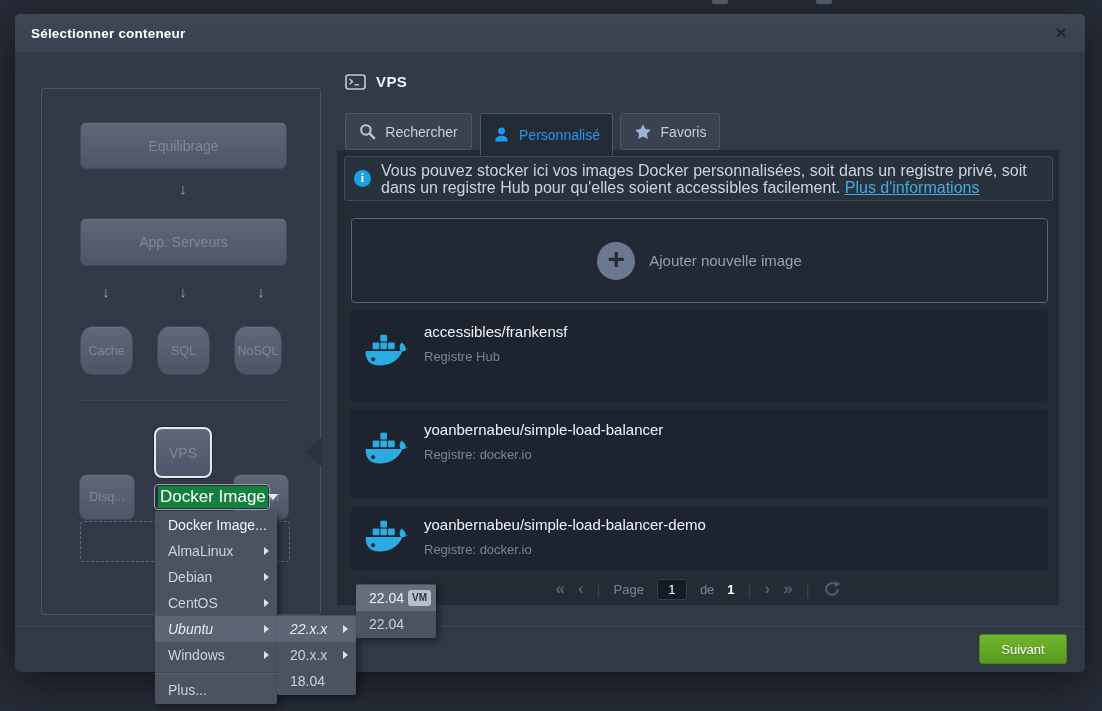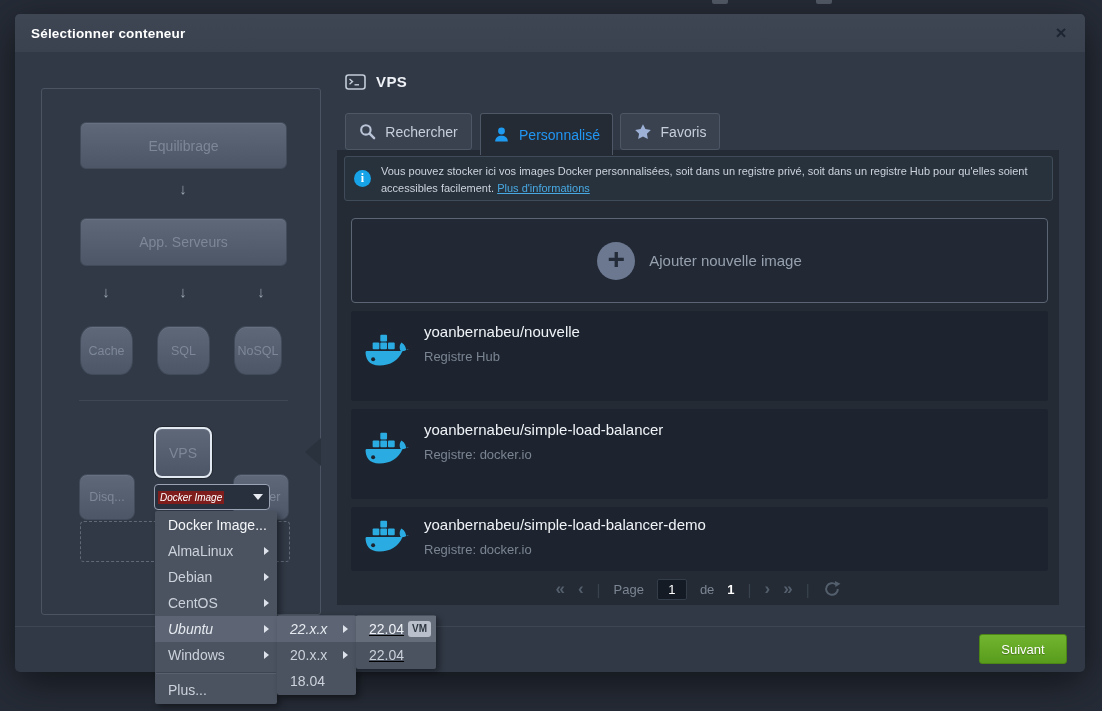--- a/index.html
+++ b/index.html
@@ -62,30 +62,30 @@
     border-top:14px solid transparent; border-bottom:14px solid transparent;
     border-right:16px solid #2a323e;
   }
 
   
   .combo {
     position:absolute; left:154px; top:484px; width:116px; height:26px; z-index:45;
     background:#29303d; border:1px solid #9aa3b4; border-radius:4px;
     display:flex; align-items:center; cursor:pointer;
   }
-  .combo-text { margin-left:3px; padding:1px 2px; background:#7f1d1d; color:#fff; font-size:10px; white-space:nowrap;font-style:italic; }
+  .combo-text { margin-left:3px; padding:1px 2px; background:#15803d; color:#fff; font-size:17px; white-space:nowrap; }
   .combo-arrow { margin-left:auto; margin-right:6px; width:0; height:0; border-left:5px solid transparent; border-right:5px solid transparent; border-top:6px solid #e8ecf2; }
 
   .menu {
     position:absolute; z-index:40; background:#4b5360;
     box-shadow:3px 3px 6px rgba(0,0,0,.4); border-radius:2px; padding:1px 0;
   }
   .menu-main { left:155px; top:511px; width:122px; }
   .menu-sub  { left:277px; top:615px; width:79px; }
-  .menu-sub2 { left:356px; top:615px; width:80px;text-decoration:underline; }
+  .menu-sub2 { left:356px; top:584px; width:80px; }
   .mi {
     position:relative; height:26px; line-height:26px; padding-left:13px;
     color:#ccd2db; font-size:14px; cursor:pointer; white-space:nowrap;
   }
   .mi.bright { color:#f4f6f9; }
   .mi.hl { background:#5d6574; color:#e6eaf0;font-style:italic; }
   .mi.hl2 { background:#656d7b; color:#eef1f6; }
   .mi .sub-arrow {
     position:absolute; right:8px; top:9px; width:0; height:0;
     border-top:4px solid transparent; border-bottom:4px solid transparent; border-left:5px solid #dde2ea;
@@ -115,21 +115,21 @@
   .info-banner {
     position:absolute; left:7px; top:6px; width:709px; height:45px;
     background:#28323d; border:1px solid #3f4b58; border-radius:3px;
     display:flex; align-items:flex-start; padding:6px 10px 0 9px;
   }
   .info-icon {
     flex:0 0 17px; width:17px; height:17px; margin-top:7px; border-radius:50%;
     background:#17a3e8; color:#fff; font-size:12px; font-weight:bold;
     text-align:center; line-height:17px; font-family:"Liberation Serif", serif;
   }
-  .info-text { margin-left:10px; width:672px; color:#ccd3dc; font-size:11px; line-height:16.5px; }
+  .info-text { margin-left:10px; width:672px; color:#ccd3dc; font-size:16px; line-height:16.5px; }
   .info-link { color:#48a9e2; text-decoration:underline; cursor:pointer; }
 
   .add-box {
     position:absolute; left:14px; top:68px; width:697px; height:85px;
     background:#222935; border:1px solid #5b6574; border-radius:4px;
     display:flex; align-items:center; justify-content:center; gap:14px; cursor:pointer;
   }
   .plus-circle {
     width:38px; height:38px; border-radius:50%; background:#6b7890;
     color:#242c39; font-size:30px; font-weight:bold;
@@ -294,21 +294,21 @@
       <svg class="whale" style="top:22px;" width="48" height="40" viewBox="0 0 50 40">
         <g fill="#2aabe2">
           <rect x="17" y="1" width="7" height="7" rx="1"></rect>
           <rect x="9" y="9" width="7" height="7" rx="1"></rect>
           <rect x="17" y="9" width="7" height="7" rx="1"></rect>
           <rect x="25" y="9" width="7" height="7" rx="1"></rect>
           <path d="M48.5 17.2 c-1.6-1.1-3.5-1-4.7-0.5 -0.1-2.8-1.4-5.2-3.8-6.9 l-1-0.7 -0.7 1 c-0.9 1.5-1.3 3.2-1.1 4.9 0.1 0.9 0.5 2 1.1 2.9 H3 c-0.8 0-1.4 0.6-1.4 1.4 0 3.2 0.9 6.6 2.8 9.1 2.4 3.1 6.3 4.7 11.6 4.7 11.5 0 20-5.3 24-14.9 1.6 0 3.6-0.6 5-2.3 z"></path>
         </g>
         <circle cx="9.5" cy="26.5" r="2.1" fill="#1d242f"></circle>
       </svg>
-      <span class="img-name">yoanbernabeu/nouvelle</span>
+      <span class="img-name">accessibles/frankensf</span>
       <span class="img-reg">Registre Hub</span>
     </div>
 
     <div class="img-row" style="top:259px; height:90px;">
       <svg class="whale" style="top:22px;" width="48" height="40" viewBox="0 0 50 40">
         <g fill="#2aabe2">
           <rect x="17" y="1" width="7" height="7" rx="1"></rect>
           <rect x="9" y="9" width="7" height="7" rx="1"></rect>
           <rect x="17" y="9" width="7" height="7" rx="1"></rect>
           <rect x="25" y="9" width="7" height="7" rx="1"></rect>

